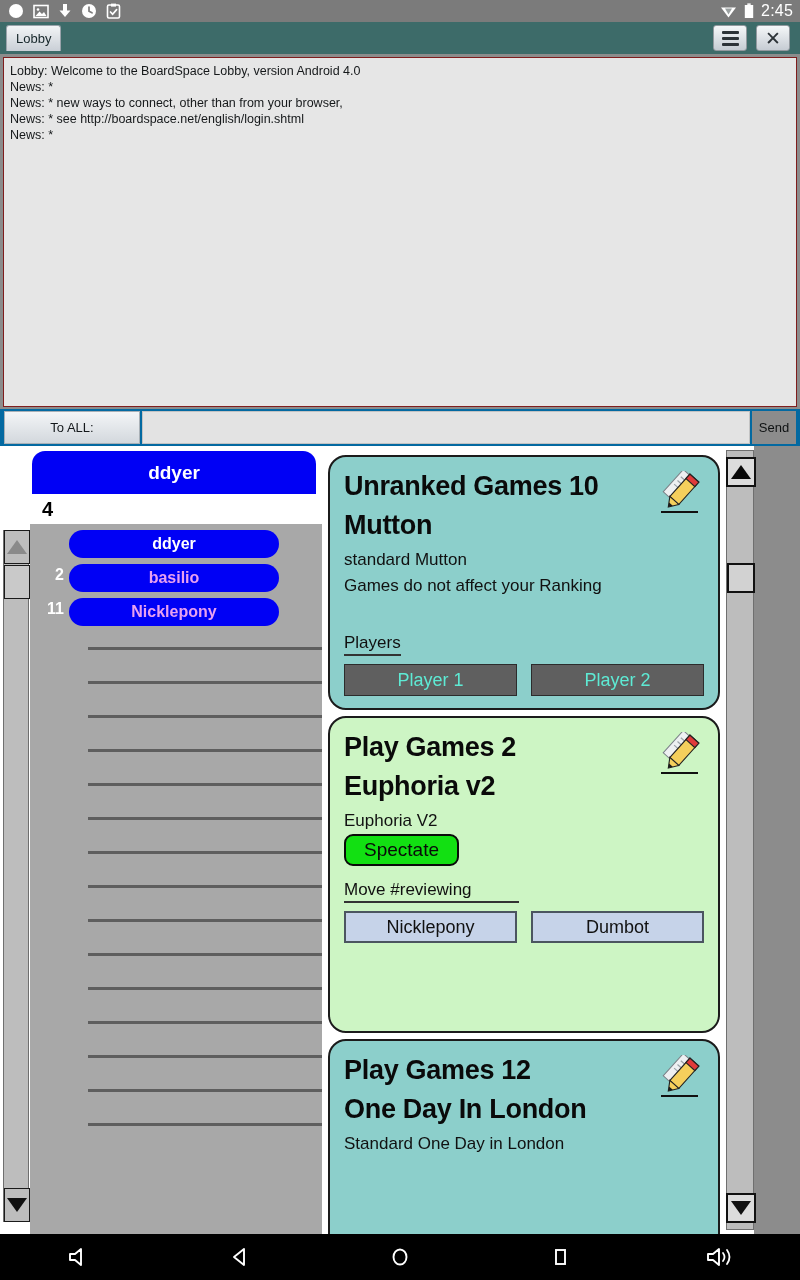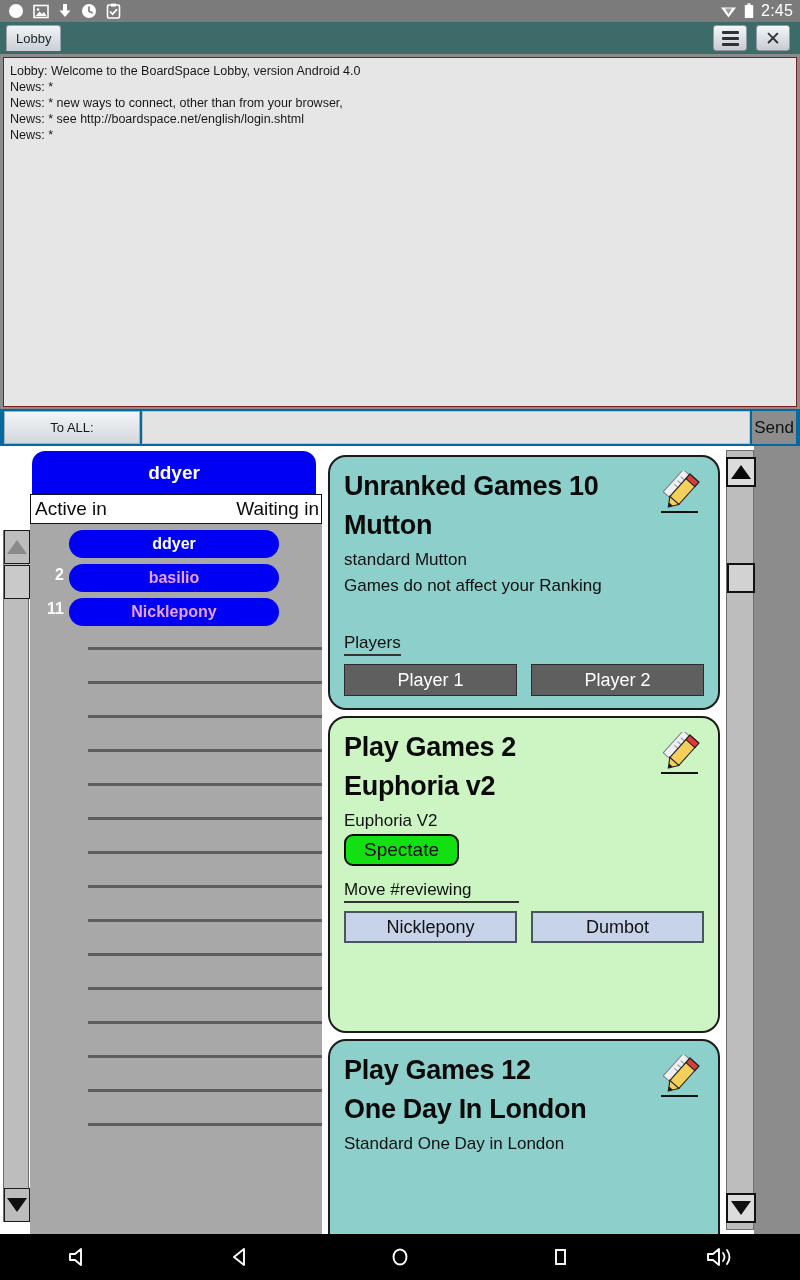--- a/index.html
+++ b/index.html
@@ -73,21 +73,21 @@
   .msg-input {
     flex: 1; height: 33px; margin-left: 2px;
     background: #e3e3e3; border: 1px solid #c3c3c3;
     font-size: 13px; color: #111; padding: 0 6px;
     font-family: "Liberation Sans", sans-serif;
   }
   .send-btn {
     width: 44px; height: 33px; margin-left: 2px; margin-right: 2px;
     background: #8c8c8c; border: none;
     display: flex; align-items: center; justify-content: center;
-    font-size: 17px; color: #0f1213;
+    font-size: 13px; color: #0f1213;
     font-family: "Liberation Sans", sans-serif;
   }
 
   
   .lobby {
     position: absolute; left: 0; top: 446px; width: 800px; height: 788px;
     background: #ffffff;
   }
 
   
@@ -175,21 +175,21 @@
     border-bottom: 2px solid #333; padding-bottom: 1px;
   }
   .moveline { margin-top: 14px; }
   .moveline .section-label { width: 175px; }
 
   .btnrow { display: flex; gap: 14px; margin-top: 8px; }
   .pbtn {
     flex: 1; height: 32px; display: flex; align-items: center; justify-content: center;
     font-size: 18px;
   }
-  .pbtn.dark { background: #5f5f5f; border: 1px solid #2c2c2c; color: #ffffff; }
+  .pbtn.dark { background: #5f5f5f; border: 1px solid #2c2c2c; color: #5eead4; }
   .pbtn.light { background: #c6d3e9; border: 2px solid #4b5560; color: #111; }
 
   .spectate-wrap { display: flex; justify-content: flex-start; padding-right: 58px; }
   .spectate {
     background: #12e012; border: 2px solid #0a0a0a; border-radius: 9px;
     padding: 3px 18px; font-size: 19px; color: #0a0a0a;
   }
 
   
   .rscroll {
@@ -313,24 +313,20 @@
           <circle cx="14" cy="9" r="6" fill="#17c717" stroke="#0a6e0a" stroke-width="1.2"></circle>
         </svg>
       </div>
 
       <div class="user-head">
         <span class="user-head-name">ddyer</span>
       </div>
 
       <div class="badge4">4</div>
 
-      <div class="colhead">
-        <span>Active in</span>
-        <span>Waiting in</span>
-      </div>
 
       <div class="userlist">
         <div class="urow">
           <div class="urank"></div>
           <div class="upill">
             <span class="upill-name" style="color:#ffffff">ddyer</span>
           </div>
         </div>
         <div class="urow">
           <div class="urank">2</div>

